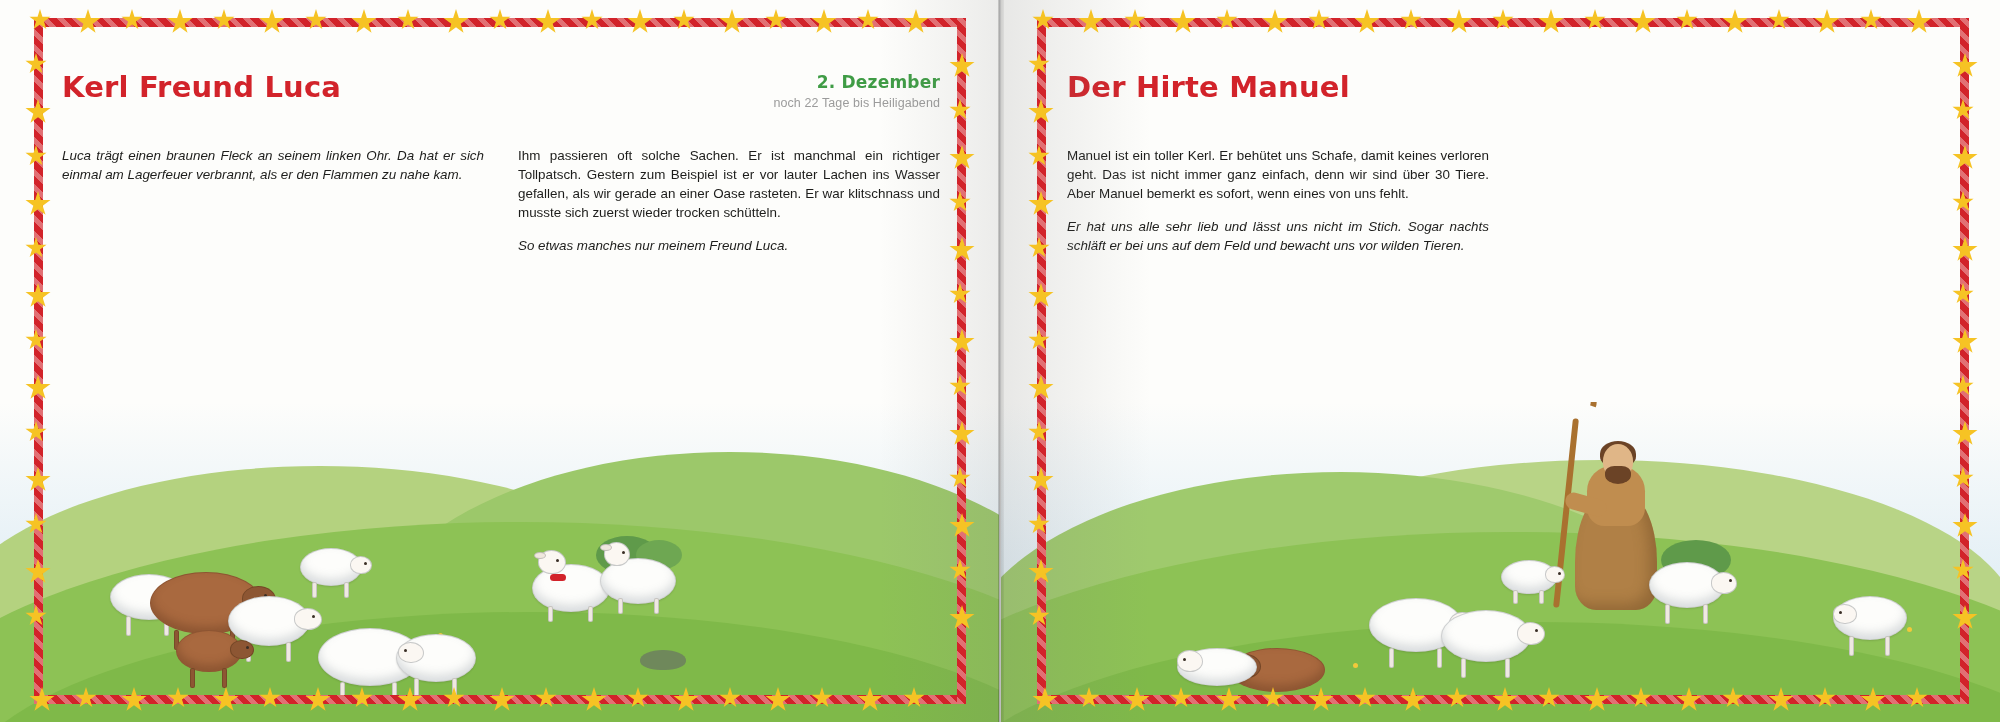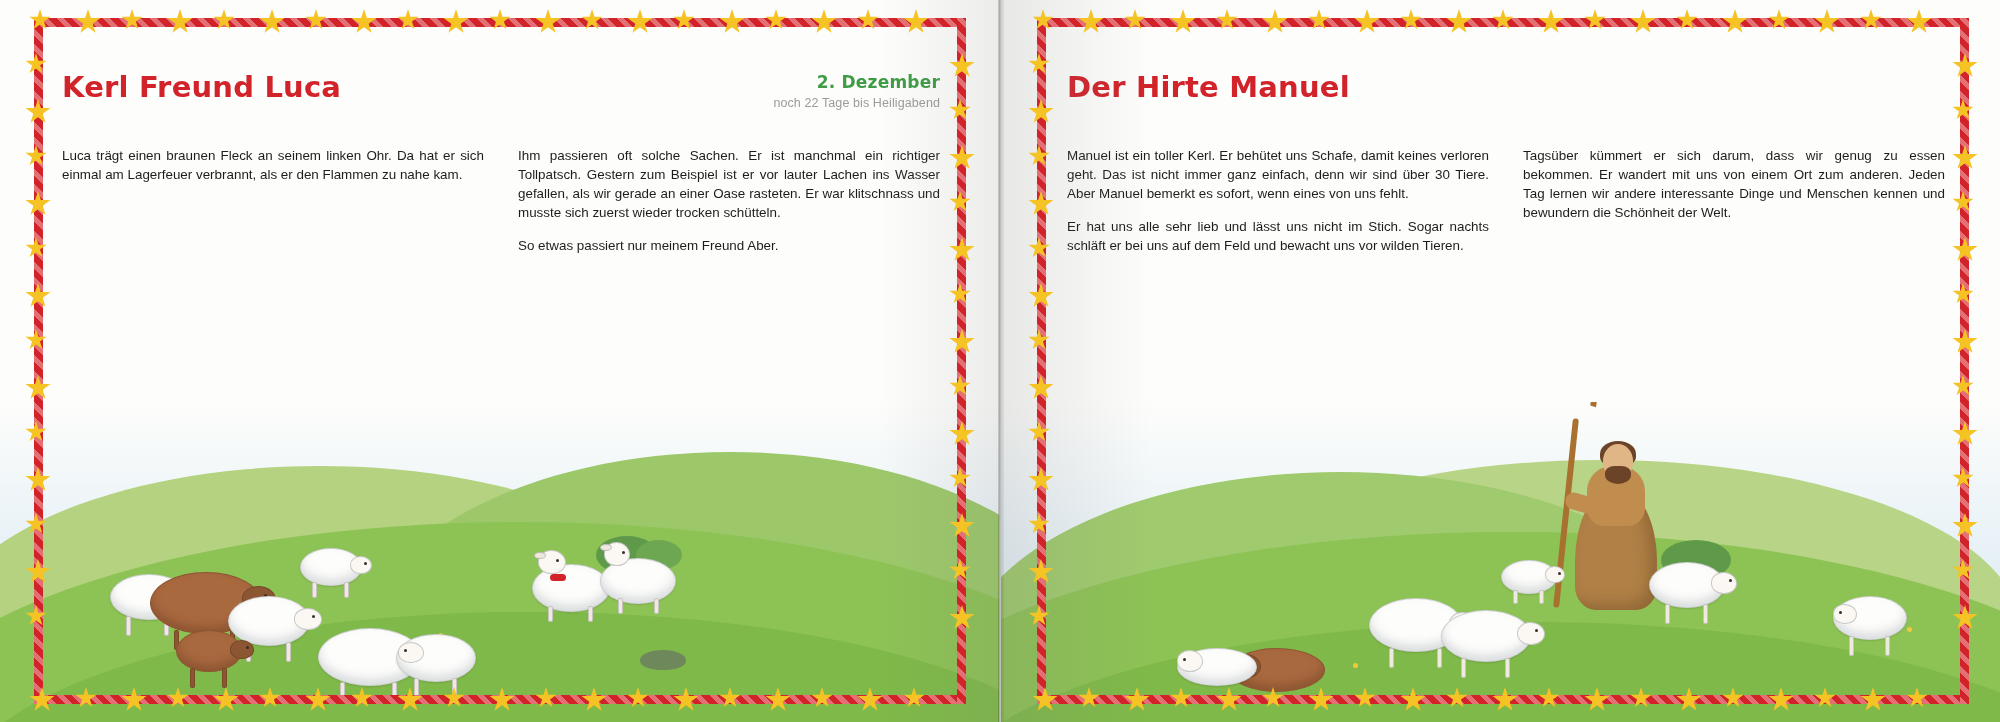--- a/index.html
+++ b/index.html
@@ -119,21 +119,21 @@
   }
   .col {
     width: 422px;
     font-size: 13.4px;
     line-height: 1.42;
     color: #1d1d1b;
     text-align: justify;
     hyphens: auto;
   }
   .col p { margin: 0 0 14px 0; }
-  .col p:last-child { margin-bottom: 0; }
+  .col p:last-child { margin-bottom: 0; font-style: italic; }
 
   
   .scene {
     position: absolute;
     left: 0; bottom: 0;
     width: 100%; height: 320px;
     z-index: 2;
     overflow: hidden;
   }
   .sky {
@@ -452,21 +452,21 @@
           <div class="date-main">2. Dezember</div>
           <div class="date-sub">noch 22 Tage bis Heiligabend</div>
         </div>
       </div>
       <div class="columns">
         <div class="col">
           <p>Luca trägt einen braunen Fleck an seinem linken Ohr. Da hat er sich einmal am Lagerfeuer verbrannt, als er den Flammen zu nahe kam.</p>
         </div>
         <div class="col">
           <p>Ihm passieren oft solche Sachen. Er ist manchmal ein richtiger Tollpatsch. Gestern zum Beispiel ist er vor lauter Lachen ins Wasser gefallen, als wir gerade an einer Oase rasteten. Er war klitschnass und musste sich zuerst wieder trocken schütteln.</p>
-          <p>So etwas passiert nur meinem Freund Aber.</p>
+          <p>So etwas manches nur meinem Freund Luca.</p>
         </div>
       </div>
     </div>
 
     <div class="gutter-shade-left"></div>
   </div>
 
   <div class="page page-right">
 
     <div class="scene">
@@ -624,21 +624,20 @@
     <div class="content">
       <div class="head-row">
         <div class="title">Der Hirte Manuel</div>
       </div>
       <div class="columns">
         <div class="col">
           <p>Manuel ist ein toller Kerl. Er behütet uns Schafe, damit keines verloren geht. Das ist nicht immer ganz einfach, denn wir sind über 30 Tiere. Aber Manuel bemerkt es sofort, wenn eines von uns fehlt.</p>
           <p>Er hat uns alle sehr lieb und lässt uns nicht im Stich. Sogar nachts schläft er bei uns auf dem Feld und bewacht uns vor wilden Tieren.</p>
         </div>
         <div class="col">
-          <p>Tagsüber kümmert er sich darum, dass wir genug zu essen bekommen. Er wandert mit uns von einem Ort zum anderen. Jeden Tag lernen wir andere interessante Dinge und Menschen kennen und bewundern die Schönheit der Welt.</p>
         </div>
       </div>
     </div>
 
     <div class="gutter-shade-right"></div>
   </div>
 
   <div class="spread-shadow"></div>
 </div>
 

